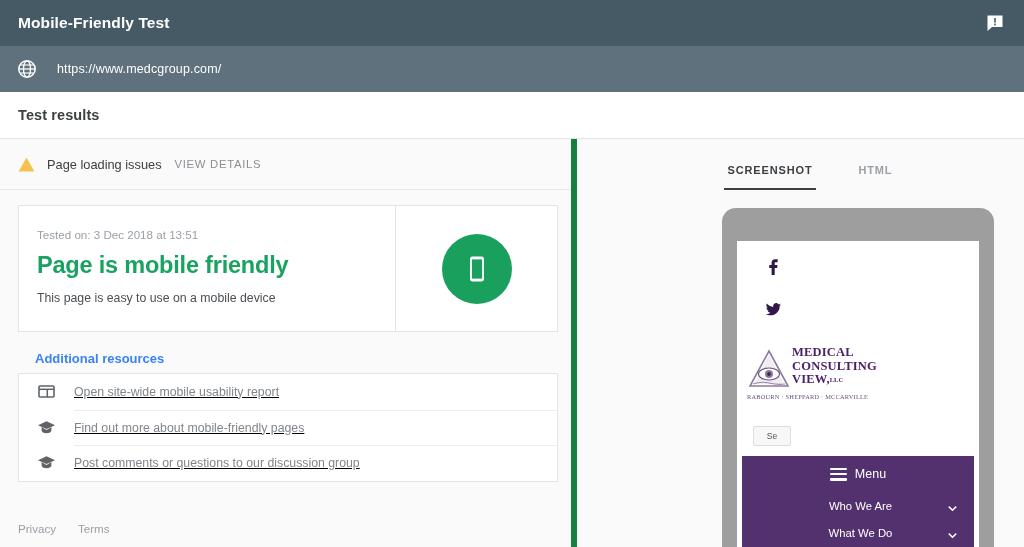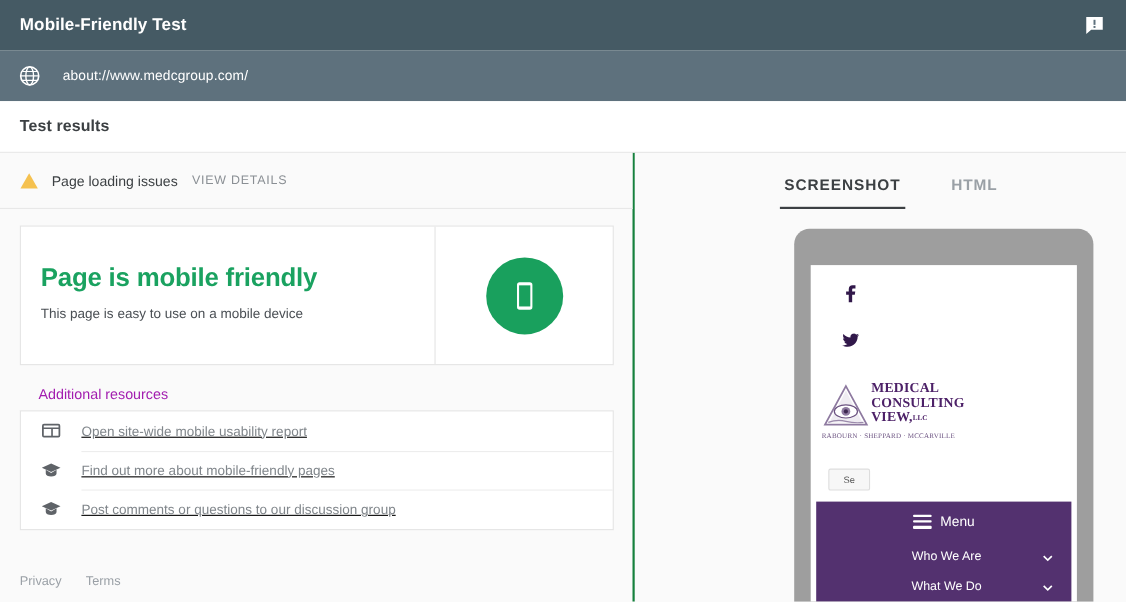--- a/index.html
+++ b/index.html
@@ -46,21 +46,21 @@
     display: flex; align-items: center; padding-left: 18px;
     border-bottom: 1px solid #e4e4e4;
   }
   .results-title {
     font-size: 14.5px; font-weight: bold; color: #3c4043; letter-spacing: .1px;
   }
 
   
   .left-pane {
     position: absolute; left: 0; top: 139px; width: 577px; height: 408px;
-    background: #fafafa; border-right: 2px solid #15803d;
+    background: #fafafa; border-right: 6px solid #15803d;
   }
   .issue-row {
     height: 51px; display: flex; align-items: center; padding-left: 18px;
     border-bottom: 1px solid #e8e8e8; background: #fafafa;
   }
   .warn-icon { width: 17px; height: 17px; flex: 0 0 17px; }
   .issue-label {
     margin-left: 12px; font-size: 12.8px; color: #3c4043;
   }
   .view-details {
@@ -85,21 +85,21 @@
   .result-badge {
     width: 161px; display: flex; align-items: center; justify-content: center;
   }
   .green-circle {
     width: 70px; height: 70px; border-radius: 50%; background: #19a05d;
     display: flex; align-items: center; justify-content: center;
   }
 
   .res-heading {
     position: absolute; left: 35px; top: 212px;
-    font-size: 13px; color: #a21caf;
+    font-size: 13px; color: #3b82f6; font-weight: bold;
   }
   .res-list {
     position: absolute; left: 18px; top: 234px; width: 540px;
     background: #ffffff; border: 1px solid #e4e4e4;
   }
   .res-item {
     height: 35.5px; display: flex; align-items: center; padding-left: 18px;
     cursor: pointer;
     text-decoration: underline;
   }
@@ -123,21 +123,21 @@
   
   .right-pane {
     position: absolute; left: 578px; top: 139px; width: 446px; height: 408px;
     background: #fafafa;
   }
   .tabs {
     height: 51px; display: flex; align-items: flex-end;
     justify-content: center; gap: 46px; padding-left: 18px;
   }
   .tab {
-    font-size: 14px; letter-spacing: .85px; color: #9aa0a6;
+    font-size: 11px; letter-spacing: .85px; color: #9aa0a6;
     padding-bottom: 14px; cursor: pointer; position: relative;
     font-weight: bold;
     margin-top: 40px;
   }
   .tab.active { color: #3c4043; }
   .tab.active::after {
     content: ""; position: absolute; left: -4px; right: -4px; bottom: 0;
     height: 2.5px; background: #3c4043;
   }
 
@@ -216,41 +216,42 @@
   <div class="urlbar">
     <span class="globe-icon">
       <svg width="20" height="20" viewBox="0 0 20 20">
         <circle cx="10" cy="10" r="8.2" fill="none" stroke="#ffffff" stroke-width="1.5"></circle>
         <ellipse cx="10" cy="10" rx="3.5" ry="8.2" fill="none" stroke="#ffffff" stroke-width="1.3"></ellipse>
         <line x1="2" y1="10" x2="18" y2="10" stroke="#ffffff" stroke-width="1.3"></line>
         <line x1="3.4" y1="6" x2="16.6" y2="6" stroke="#ffffff" stroke-width="1.1"></line>
         <line x1="3.4" y1="14" x2="16.6" y2="14" stroke="#ffffff" stroke-width="1.1"></line>
       </svg>
     </span>
-    <span class="url-text">about://www.medcgroup.com/</span>
+    <span class="url-text">https://www.medcgroup.com/</span>
   </div>
 
   <div class="results-bar">
     <span class="results-title">Test results</span>
   </div>
 
   <div class="left-pane">
 
     <div class="issue-row">
       <span class="warn-icon">
         <svg width="17" height="17" viewBox="0 0 17 17">
           <path d="M8.5 1.6 L16.4 15.4 L0.6 15.4 Z" fill="#f5c14f"></path>
         </svg>
       </span>
       <span class="issue-label">Page loading issues</span>
       <span class="view-details">VIEW DETAILS</span>
     </div>
 
     <div class="result-card">
       <div class="result-main">
+        <div class="tested-on">Tested on: 3 Dec 2018 at 13:51</div>
         <div class="verdict">Page is mobile friendly</div>
         <div class="verdict-sub">This page is easy to use on a mobile device</div>
       </div>
       <div class="result-badge">
         <div class="green-circle">
           <svg width="34" height="34" viewBox="0 0 34 34">
             <rect x="10" y="4.5" width="14" height="25" rx="2.4" fill="#ffffff"></rect>
             <rect x="11.9" y="7.4" width="10.2" height="19.2" fill="#19a05d"></rect>
           </svg>
         </div>

